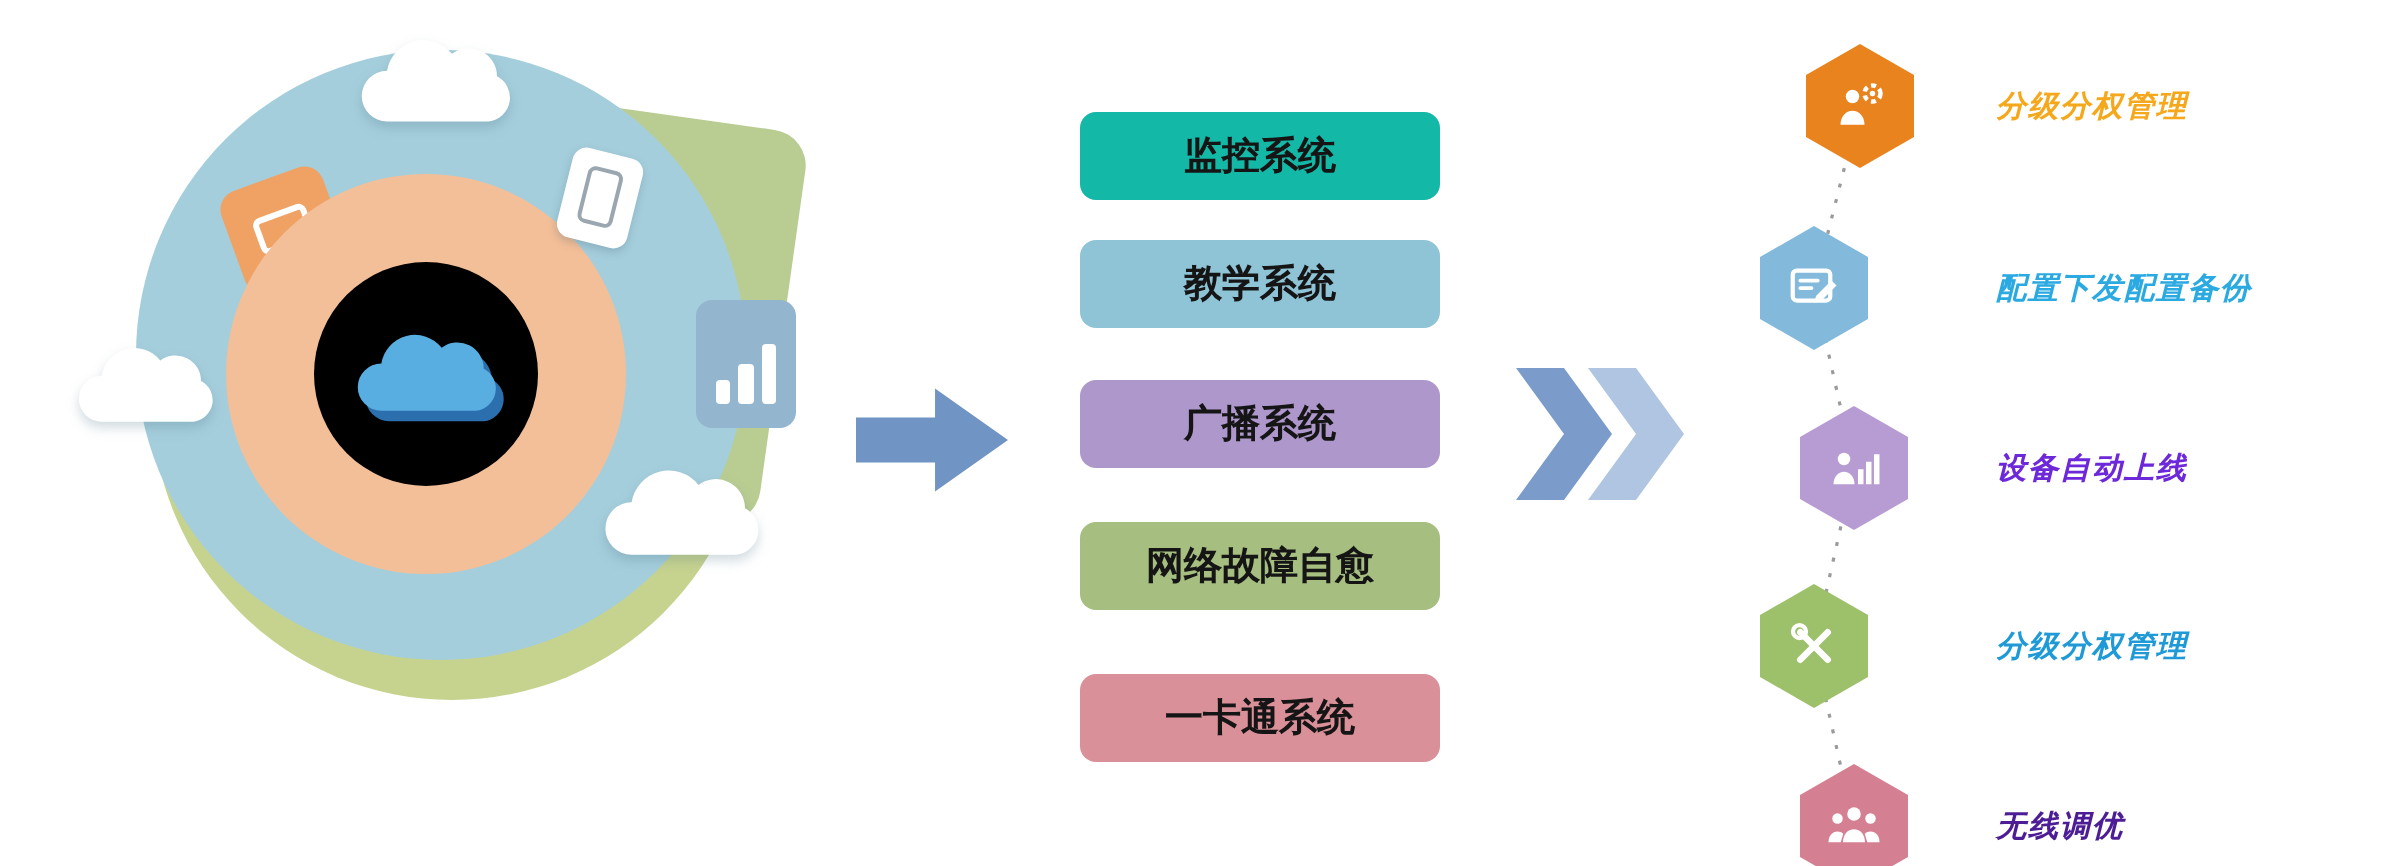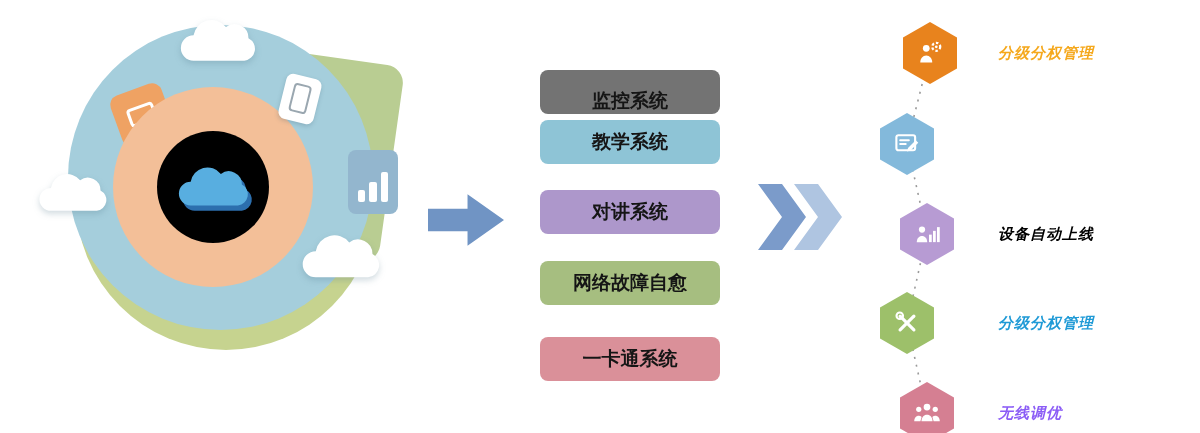--- a/index.html
+++ b/index.html
@@ -86,28 +86,28 @@
       <path d="M15 36 A9 9 0 0 1 15 18 A13 13 0 0 1 38 12 A10 10 0 0 1 54 20 A8.5 8.5 0 0 1 51 36 Z" fill="#ffffff"></path>
     </svg>
     <svg class="shape cloud-svg" style="left:262px;top:225px" width="97" height="64" viewBox="0 0 64 44">
       <path d="M15 36 A9 9 0 0 1 15 18 A13 13 0 0 1 38 12 A10 10 0 0 1 54 20 A8.5 8.5 0 0 1 51 36 Z" fill="#ffffff"></path>
     </svg>
   </div>
 
   <div class="shape block-arrow" style="background-color: rgb(112, 148, 196);"></div>
 
   <div>
-    <div class="pill" style="top: 70px; background-color: #737373; align-items: flex-end;">
+    <div class="pill" style="top: 56px; background-color: #14b8a6;">
       <span>监控系统</span>
       </div>
     <div class="pill" style="top: 120px; background-color: rgb(142, 196, 214); text-align: right;">
       <span>教学系统</span>
       </div>
     <div class="pill" style="top: 190px; background-color: rgb(173, 151, 203);">
-      <span>对讲系统</span>
+      <span>广播系统</span>
       </div>
     <div class="pill" style="top: 261px; background-color: rgb(166, 190, 128);">
       <span>网络故障自愈</span>
       </div>
     <div class="pill" style="top: 337px; background-color: rgb(218, 144, 153);">
       <span>一卡通系统</span>
       </div>
   </div>
 
   <div class="shape chevron" style="left: 758px; background-color: rgb(123, 155, 202);"></div>
@@ -128,47 +128,48 @@
     </div>
     <div class="feature-label" style="top: 24px; color: rgb(245, 168, 28);">分级分权管理</div>
 
     <div class="hex" style="left: 0px; top: 93px; background-color: rgb(131, 185, 219);">
       <svg width="30" height="30" viewBox="0 0 24 24">
         <rect x="3.5" y="5" width="15" height="12" rx="1.6" fill="none" stroke="#fff" stroke-width="1.7"></rect>
         <path d="M6.5 9h7M6.5 12h4.5" stroke="#fff" stroke-width="1.5" stroke-linecap="round"></path>
         <path d="M12.8 15.2l6.2-6.2 2 2-6.2 6.2-2.7.7z" fill="#fff"></path>
       </svg>
     </div>
+    <div class="feature-label" style="top: 115px; color: rgb(43, 170, 225);">配置下发配置备份</div>
 
     <div class="hex" style="left: 20px; top: 183px; background-color: rgb(183, 155, 211);">
       <svg width="30" height="30" viewBox="0 0 24 24">
         <circle cx="8" cy="8.4" r="2.5" fill="#fff"></circle>
         <path d="M3.8 18.5c0-3 1.9-5 4.2-5s4.2 2 4.2 5z" fill="#fff"></path>
         <rect x="13.6" y="12.5" width="2.2" height="6" fill="#fff"></rect>
         <rect x="16.8" y="9.5" width="2.2" height="9" fill="#fff"></rect>
         <rect x="20" y="6.5" width="2.2" height="12" fill="#fff"></rect>
       </svg>
     </div>
-    <div class="feature-label" style="top: 205px; color: #000000;">设备自动上线</div>
+    <div class="feature-label" style="top: 205px; color: #6d28d9;">设备自动上线</div>
 
     <div class="hex" style="left: 0px; top: 272px; background-color: rgb(157, 192, 106);">
       <svg width="30" height="30" viewBox="0 0 24 24">
         <path d="M6.5 6.5l11 11" stroke="#fff" stroke-width="2.6" stroke-linecap="round"></path>
         <path d="M17.5 6.5l-11 11" stroke="#fff" stroke-width="2.6" stroke-linecap="round"></path>
         <circle cx="6.2" cy="6.2" r="2.6" fill="none" stroke="#fff" stroke-width="1.7"></circle>
       </svg>
     </div>
     <div class="feature-label" style="top: 294px; color: rgb(31, 154, 214);">分级分权管理</div>
 
     <div class="hex" style="left: 20px; top: 362px; background-color: rgb(213, 127, 146);">
       <svg width="30" height="30" viewBox="0 0 24 24">
         <circle cx="12" cy="7.2" r="2.7" fill="#fff"></circle>
         <path d="M7.6 18.5c0-3.1 1.9-5.2 4.4-5.2s4.4 2.1 4.4 5.2z" fill="#fff"></path>
         <circle cx="5.4" cy="9" r="2.1" fill="#fff"></circle>
         <path d="M1.8 18.5c0-2.6 1.5-4.3 3.6-4.3.9 0 1.7.3 2.3.9l-1 3.4z" fill="#fff"></path>
         <circle cx="18.6" cy="9" r="2.1" fill="#fff"></circle>
         <path d="M22.2 18.5c0-2.6-1.5-4.3-3.6-4.3-.9 0-1.7.3-2.3.9l1 3.4z" fill="#fff"></path>
       </svg>
     </div>
-    <div class="feature-label" style="top: 384px; color: #8b5cf6;">无线调优</div>
+    <div class="feature-label" style="top: 384px; color: #4c1d95;">无线调优</div>
   </div>
 
 </div>
 
 </body></html>

